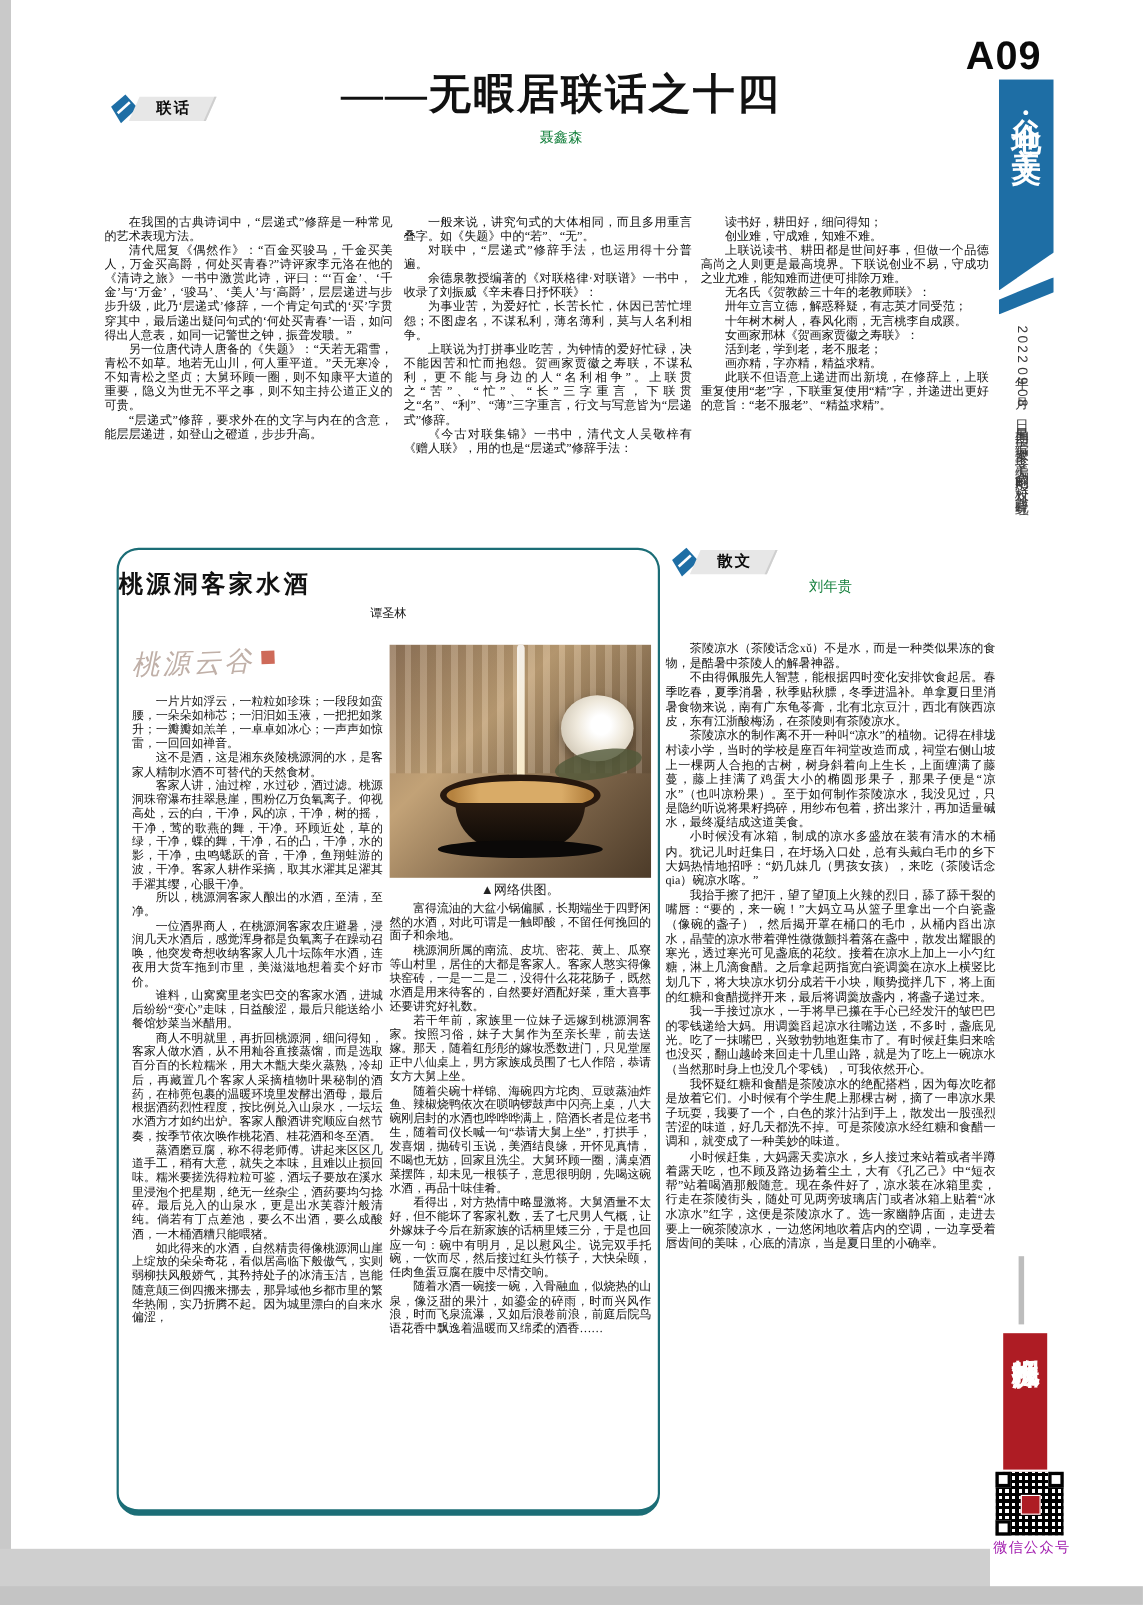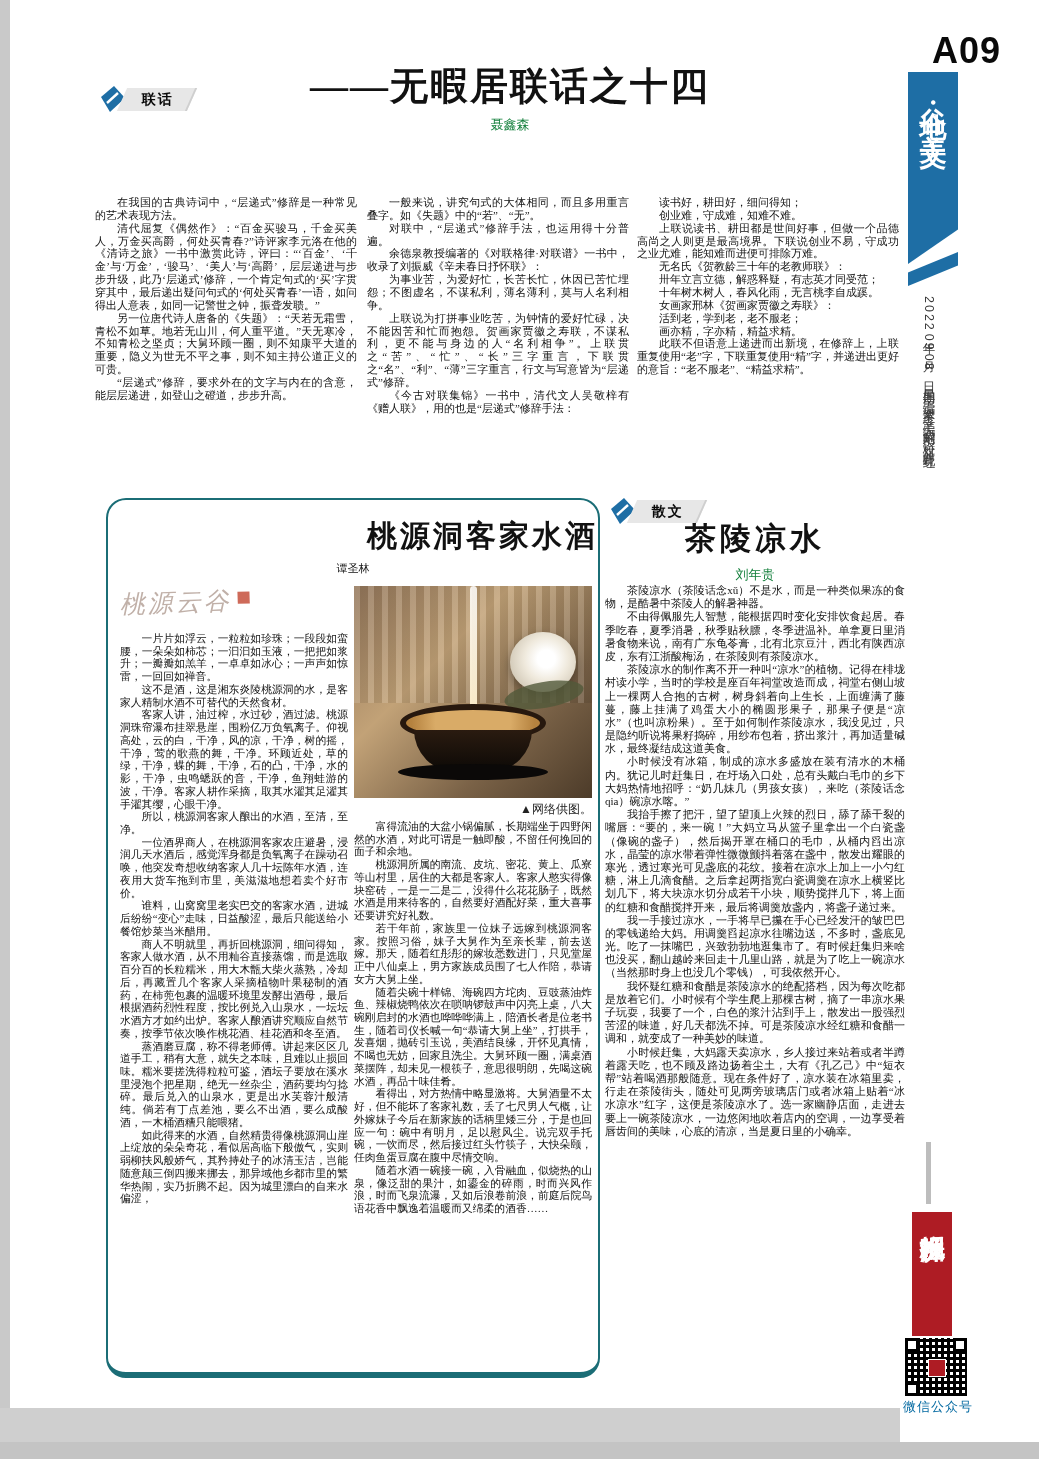--- a/index.html
+++ b/index.html
@@ -6,42 +6,42 @@
   body{
     width:1039px;height:1459px;position:relative;overflow:hidden;
     background:#ffffff;font-family:"Liberation Serif", serif;color:#111;
   }
   
   .edge-left{position:absolute;left:0;top:0;width:10px;height:1459px;background:#c9c9c9;}
   .edge-bottom-main{position:absolute;left:0;top:1408px;width:900px;height:51px;background:#cfcfcf;}
   .edge-bottom-full{position:absolute;left:0;top:1442px;width:1039px;height:17px;background:#c4c4c4;}
 
   
-  .page-number{position:absolute;left:932px;top:30px;font-family:"Liberation Sans",sans-serif;
+  .page-number{position:absolute;left:878px;top:30px;font-family:"Liberation Sans",sans-serif;
     font-size:36px;font-weight:bold;letter-spacing:1px;color:#0a0a0a;}
   .section-ribbon{position:absolute;left:908px;top:72px;width:50px;height:192px;
     background:var(--accent);clip-path:polygon(0 0,100% 0,100% 82%,0 100%);}
   .section-ribbon span{display:block;writing-mode:vertical-rl;margin:14px auto 0 auto;
     color:#fff;font-size:27px;font-weight:bold;letter-spacing:6px;font-family:"Liberation Serif",serif;}
   .section-ribbon-slash{position:absolute;left:908px;top:252px;width:50px;height:34px;
     background:var(--accent);clip-path:polygon(0 60%,100% 0,100% 40%,0 100%);}
   .edition-line{position:absolute;left:920px;top:296px;height:440px;writing-mode:vertical-rl;
     font-size:12.5px;letter-spacing:2px;color:#3a3a3a;font-family:"Liberation Sans",sans-serif;}
   .margin-rule{position:absolute;left:926px;top:1142px;width:5px;height:62px;background:#bdbdbd;}
   .masthead{position:absolute;left:912px;top:1212px;width:40px;height:126px;background:var(--masthead);
     display:flex;align-items:flex-start;justify-content:center;}
   .masthead span{writing-mode:vertical-rl;color:#fff;font-size:25px;font-weight:bold;
     margin-top:4px;font-family:"DejaVu Serif",serif;transform:skewY(-3deg);}
   .qr{position:absolute;left:905px;top:1338px;width:62px;height:58px;background:
     repeating-linear-gradient(0deg,#000 0 3px,transparent 3px 6px),
     repeating-linear-gradient(90deg,#000 0 3px,#fff 3px 6px);outline:2px solid #fff;}
   .qr .finder{position:absolute;width:14px;height:14px;background:#fff;border:3px solid #000;box-sizing:border-box;}
   .qr .f1{left:0;top:0;} .qr .f2{right:0;top:0;} .qr .f3{left:0;bottom:0;}
   .qr .seal{position:absolute;left:23px;top:21px;width:16px;height:16px;background:var(--masthead);border:1px solid #fff;}
-  .qr-caption{position:absolute;left:903px;top:1398px;font-size:13px;color:#0369a1;letter-spacing:1px;}
+  .qr-caption{position:absolute;left:903px;top:1398px;font-size:13px;color:#a21caf;letter-spacing:1px;}
 
   
   .tag{position:absolute;display:flex;align-items:center;height:26px;}
   .tag-strip{background:#e7e7e7;transform:skewX(-24deg);padding:2px 16px 2px 20px;margin-left:-6px;
     border-right:2px solid #cfcfcf;}
   .tag-strip span{display:inline-block;transform:skewX(24deg);font-size:14px;font-weight:bold;
     color:#0a0a0a;letter-spacing:2px;}
 
   
   .couplet-head{position:absolute;left:160px;top:64px;width:700px;text-align:center;}
@@ -49,21 +49,21 @@
   .couplet-title2{font-size:38px;font-weight:900;letter-spacing:2px;line-height:1.2;}
   .byline{font-size:13px;margin-top:6px;color:#15803d;}
   .col{position:absolute;top:196px;height:290px;width:262px;overflow:hidden;
     font-size:11px;line-height:1.17;text-align:justify;}
   .col p,.flow p{margin:0;text-indent:2em;}
   .col1{left:95px;} .col2{left:367px;} .col3{left:637px;}
 
   
   .wine-box{position:absolute;left:106px;top:498px;width:494px;height:880px;box-sizing:border-box;
     border:2px solid var(--boxline);border-bottom-width:6px;border-radius:20px;background:#fff;}
-  .wine-title{margin-top:16px;text-align:right;font-size:30px;font-weight:900;letter-spacing:3px;}
+  .wine-title{margin-top:16px;text-align:left;font-size:22px;font-weight:900;letter-spacing:3px;}
   .wine-author{text-align:center;font-size:11px;margin-top:4px;}
   .wine-col{position:absolute;top:86px;height:776px;overflow:hidden;font-size:10.8px;line-height:1.18;text-align:justify;}
   .wine-left{left:12px;width:228px;}
   .wine-right{left:246px;width:238px;}
   .watermark{height:46px;position:relative;color:#c0b0a8;font-size:25px;
     font-family:"DejaVu Serif",serif;font-style:italic;letter-spacing:3px;transform:rotate(-2deg);}
   .watermark .seal{position:absolute;left:118px;top:6px;width:12px;height:12px;background:#c2452f;opacity:.8;}
 
   
   .photo{position:relative;width:238px;height:212px;overflow:hidden;background:
@@ -74,21 +74,21 @@
     background:radial-gradient(circle at 55% 45%,#ffffff 0 18%,#efe9dc 45%,#cfc6b4 80%,#b4aa96);box-shadow:0 4px 10px rgba(0,0,0,.35);}
   .photo .leaf{position:absolute;right:8px;top:96px;width:80px;height:26px;border-radius:50%;
     background:#51593a;opacity:.8;transform:rotate(-10deg);}
   .photo .stream{position:absolute;left:116px;top:0;width:7px;height:128px;border-radius:4px;
     background:linear-gradient(rgba(255,255,255,.85),rgba(255,240,205,.95));}
   .photo .liquid{position:absolute;left:46px;bottom:56px;width:146px;height:38px;border-radius:50%;
     background:radial-gradient(circle at 50% 45%,#d9ab67 0 55%,#b5823f 90%);border:6px solid #27180e;box-sizing:border-box;}
   .photo .bowl{position:absolute;left:60px;bottom:26px;width:118px;height:42px;
     background:linear-gradient(#2a1b10,#0c0906);border-radius:0 0 64px 64px;}
   .photo .saucer{position:absolute;left:44px;bottom:18px;width:150px;height:16px;border-radius:50%;background:#0b0908;}
-  .photo-caption{font-size:12px;text-align:right;line-height:22px;height:22px;color:#222;}
+  .photo-caption{font-size:12px;text-align:center;line-height:22px;height:22px;color:#222;}
 
   
   .essay-head{position:absolute;left:605px;top:518px;width:300px;text-align:center;}
   .essay-title{font-size:31px;font-weight:900;letter-spacing:4px;}
   .essay-body{position:absolute;left:605px;top:584px;width:300px;height:822px;overflow:hidden;
     font-size:11px;line-height:1.2;text-align:justify;}
 
   :root{--accent:#1e6ea5;--masthead:#ae1c24;--boxline:#1b6d76;}
 </style>
 </head>
@@ -203,21 +203,20 @@
 <div class="tag" style="left:608px;top:498px;">
   <svg width="30" height="28" viewBox="0 0 30 28">
     <polygon points="3,12 16,1 27,13 12,27" fill="#1e6ea5"></polygon>
     <polyline points="9,18 20,8" stroke="#ffffff" stroke-width="2.4" fill="none"></polyline>
   </svg>
   <div class="tag-strip">
     <span>散文</span>
   </div>
 </div>
 <div class="essay-head">
-  <div class="essay-title">茶陵凉水</div>
   <div class="byline">刘年贵</div>
 </div>
 <div class="essay-body flow">
     <p>茶陵凉水（茶陵话念xǔ）不是水，而是一种类似果冻的食物，是酷暑中茶陵人的解暑神器。</p>
     <p>不由得佩服先人智慧，能根据四时变化安排饮食起居。春季吃春，夏季消暑，秋季贴秋膘，冬季进温补。单拿夏日里消暑食物来说，南有广东龟苓膏，北有北京豆汁，西北有陕西凉皮，东有江浙酸梅汤，在茶陵则有茶陵凉水。</p>
     <p>茶陵凉水的制作离不开一种叫“凉水”的植物。记得在棑垅村读小学，当时的学校是座百年祠堂改造而成，祠堂右侧山坡上一棵两人合抱的古树，树身斜着向上生长，上面缠满了藤蔓，藤上挂满了鸡蛋大小的椭圆形果子，那果子便是“凉水”（也叫凉粉果）。至于如何制作茶陵凉水，我没见过，只是隐约听说将果籽捣碎，用纱布包着，挤出浆汁，再加适量碱水，最终凝结成这道美食。</p>
     <p>小时候没有冰箱，制成的凉水多盛放在装有清水的木桶内。犹记儿时赶集日，在圩场入口处，总有头戴白毛巾的乡下大妈热情地招呼：“奶几妹几（男孩女孩），来吃（茶陵话念qia）碗凉水喀。”</p>
     <p>我抬手擦了把汗，望了望顶上火辣的烈日，舔了舔干裂的嘴唇：“要的，来一碗！”大妈立马从篮子里拿出一个白瓷盏（像碗的盏子），然后揭开罩在桶口的毛巾，从桶内舀出凉水，晶莹的凉水带着弹性微微颤抖着落在盏中，散发出耀眼的寒光，透过寒光可见盏底的花纹。接着在凉水上加上一小勺红糖，淋上几滴食醋。之后拿起两指宽白瓷调羹在凉水上横竖比划几下，将大块凉水切分成若干小块，顺势搅拌几下，将上面的红糖和食醋搅拌开来，最后将调羹放盏内，将盏子递过来。</p>
     <p>我一手接过凉水，一手将早已攥在手心已经发汗的皱巴巴的零钱递给大妈。用调羹舀起凉水往嘴边送，不多时，盏底见光。吃了一抹嘴巴，兴致勃勃地逛集市了。有时候赶集归来啥也没买，翻山越岭来回走十几里山路，就是为了吃上一碗凉水（当然那时身上也没几个零钱），可我依然开心。</p>
     <p>我怀疑红糖和食醋是茶陵凉水的绝配搭档，因为每次吃都是放着它们。小时候有个学生爬上那棵古树，摘了一串凉水果子玩耍，我要了一个，白色的浆汁沾到手上，散发出一股强烈苦涩的味道，好几天都洗不掉。可是茶陵凉水经红糖和食醋一调和，就变成了一种美妙的味道。</p>

